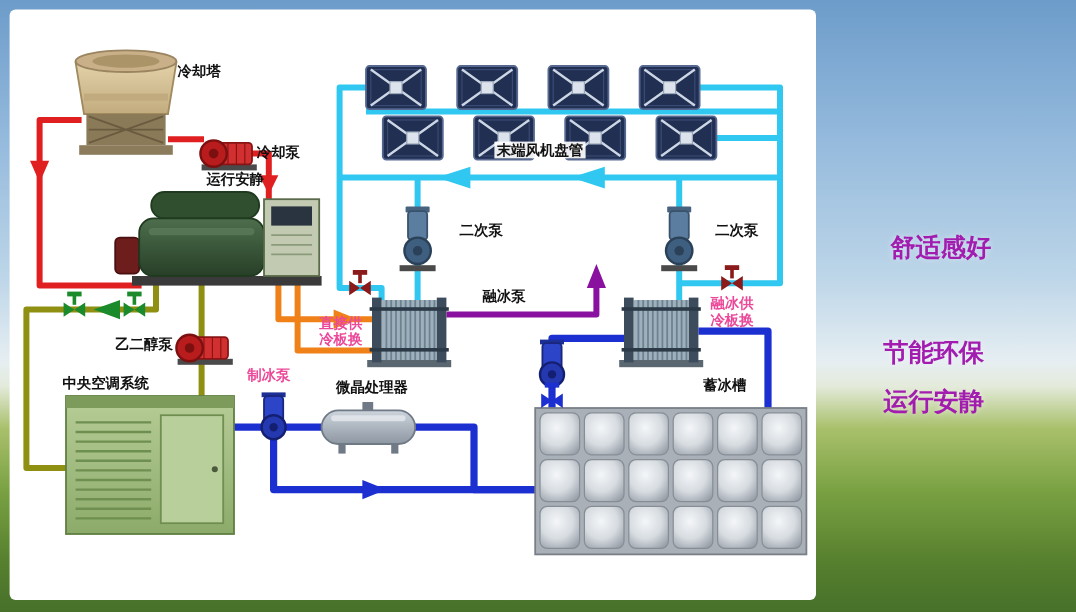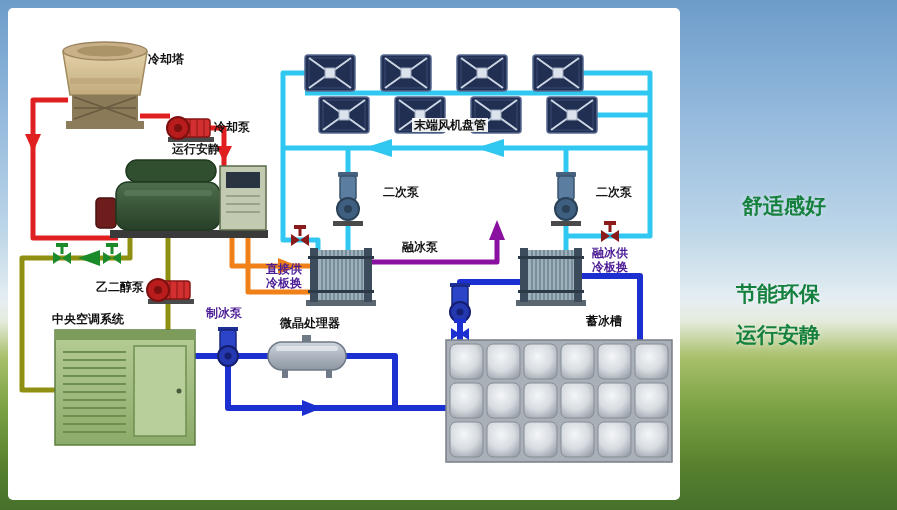--- a/index.html
+++ b/index.html
@@ -4,24 +4,24 @@
 <style>
   html,body{margin:0;padding:0;}
   body{width:897px;height:510px;overflow:hidden;font-family:"Liberation Sans",sans-serif;}
   .stage{position:relative;width:897px;height:510px;overflow:hidden;text-decoration:underline;}
   .bg{position:absolute;inset:0;
       background:linear-gradient(180deg,#6d9cca 0%,#93b9dc 22%,#bcd5e8 45%,#e6eef2 59%,#e4ebdc 63%,#a9c06b 70%,#7aa243 80%,#567f2e 92%,#47712a 100%);}
   .panel{position:absolute;left:8px;top:8px;width:672px;height:492px;background:#ffffff;border-radius:5px;}
   svg.diagram{position:absolute;left:0;top:0;}
   .lbl{position:absolute;font-weight:bold;font-size:12px;color:#111;white-space:nowrap;line-height:1.18;}
   .lbl.on-white{background:rgba(255,255,255,0.92);padding:0 2px;}
-  .lbl.maroon{color:#4c1d95;}
+  .lbl.maroon{color:#ec4899;}
   .side-title{position:absolute;left:690px;top:138px;font-size:29px;font-weight:bold;color:#f91410;
               white-space:nowrap;text-shadow:0 0 6px rgba(255,255,255,0.55);}
-  .feature{position:absolute;font-size:21px;font-weight:bold;color:#15803d;white-space:nowrap;
+  .feature{position:absolute;font-size:21px;font-weight:bold;color:#a21caf;white-space:nowrap;
            text-shadow:0 0 5px rgba(255,255,255,0.5);}
   .f0{left:742px;top:192px;} .f1{left:733px;top:237px;} .f2{left:736px;top:280px;} .f3{left:736px;top:321px;}
 </style>
 </head>
 <body>
 
 <div class="stage">
   <div class="bg"></div>
   <div class="panel"></div>
 

